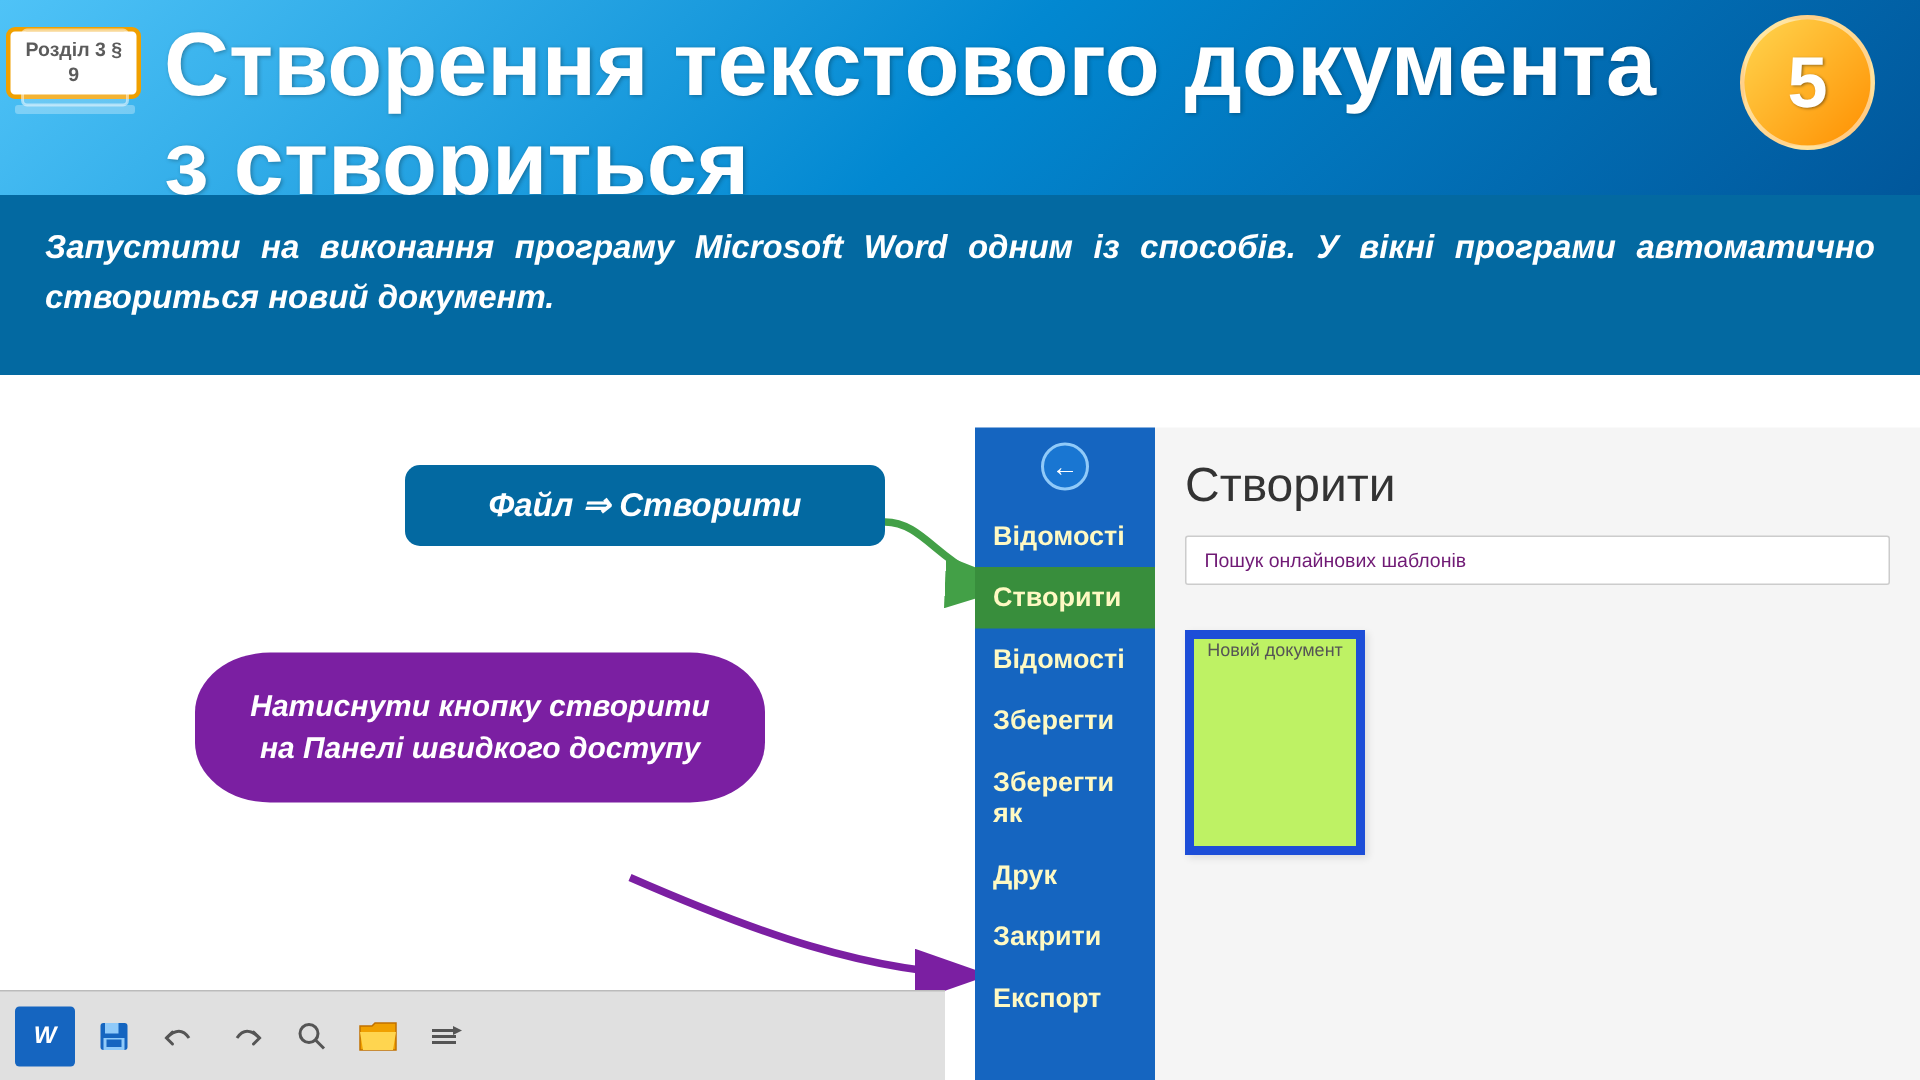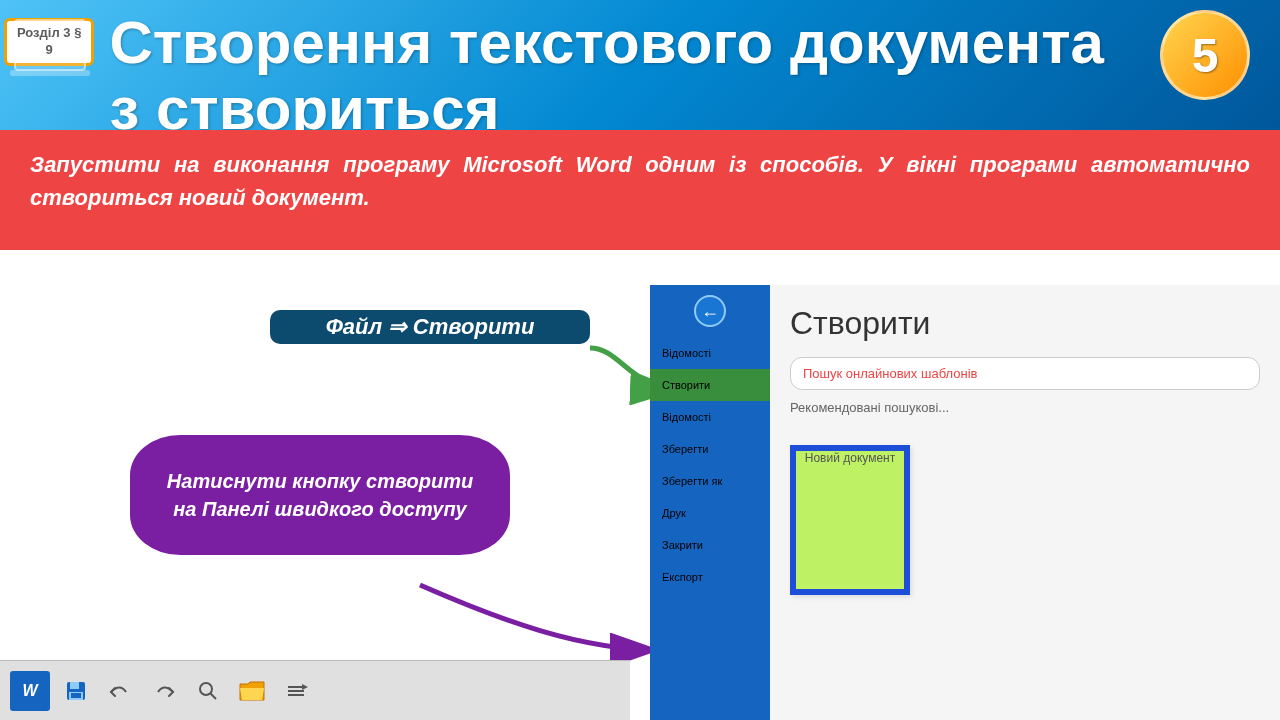--- a/index.html
+++ b/index.html
@@ -69,21 +69,21 @@
       color: #fff;
       text-shadow: 1px 1px 2px rgba(0,0,0,0.4);
       border: 3px solid rgba(255,255,255,0.5);
     }
 
     
     .instruction-box {
       position: absolute;
       top: 130px;
       left: 0; right: 0;
-      background: #ef4444;
+      background: #0369a1;
       padding: 18px 30px 18px 30px;
       min-height: 120px;
     }
 
     .instruction-text {
       color: #fff;
       font-size: 22px;
       font-style: italic;
       font-weight: bold;
       line-height: 1.5;
@@ -96,42 +96,42 @@
       top: 280px;
       left: 0; right: 0; bottom: 0;
       background: #fff;
     }
 
     
     .callout-green {
       position: absolute;
       top: 30px;
       left: 270px;
-      background: #0c4a6e;
+      background: #0369a1;
       border-radius: 10px;
-      padding: 4px 30px;
+      padding: 14px 30px;
       min-width: 320px;
       text-align: center;
     }
 
     .callout-green-text {
       color: #fff;
       font-size: 22px;
       font-weight: bold;
       font-style: italic;
     }
 
     
     .callout-purple {
       position: absolute;
       top: 155px;
       left: 130px;
       background: #7b1fa2;
       border-radius: 50px / 40px;
-      padding: 32px 30px;
+      padding: 22px 30px;
       width: 380px;
       text-align: center;
     }
 
     .callout-purple-text {
       color: #fff;
       font-size: 20px;
       font-weight: bold;
       font-style: italic;
       line-height: 1.4;
@@ -157,23 +157,24 @@
       border: 2px solid #90caf9;
       display: flex;
       align-items: center;
       justify-content: center;
       color: #fff;
       font-size: 18px;
     }
 
     .sidebar-item {
       padding: 10px 12px;
-      color: #000000;
-      font-size: 11px;
+      color: #fef9c3;
+      font-size: 18px;
       cursor: pointer;
+      font-weight: bold;
     }
 
     .sidebar-item.active {
       background: #388e3c;
     }
 
     
     .word-content {
       position: absolute;
       top: 5px;
@@ -185,24 +186,24 @@
     }
 
     .word-content-title {
       font-size: 32px;
       color: #333;
       margin-bottom: 15px;
     }
 
     .search-templates-box {
       border: 1px solid #ccc;
-      border-radius: 12px;
+      border-radius: 2px;
       padding: 8px 12px;
       font-size: 13px;
-      color: #ef4444;
+      color: #701a75;
       margin-bottom: 10px;
       background: #fff;
     }
 
     .recommended-label {
       font-size: 13px;
       color: #666;
       margin-bottom: 10px;
     }
 
@@ -364,21 +365,20 @@
     <div class="sidebar-item">
       <span>Експорт</span>
     </div>
   </div>
 
   <div class="word-content">
     <div class="word-content-title">Створити</div>
     <div class="search-templates-box">
       <span>Пошук онлайнових шаблонів</span>
     </div>
-    <div class="recommended-label">Рекомендовані пошукові...</div>
     <div class="new-doc-preview">
       <span class="new-doc-label">Новий документ</span>
     </div>
   </div>
 
   <div class="toolbar-area">
 
     <div class="toolbar-icon word-icon">
       <span style="font-size:16px; font-weight:bold; font-style:italic;">W</span>
     </div>

